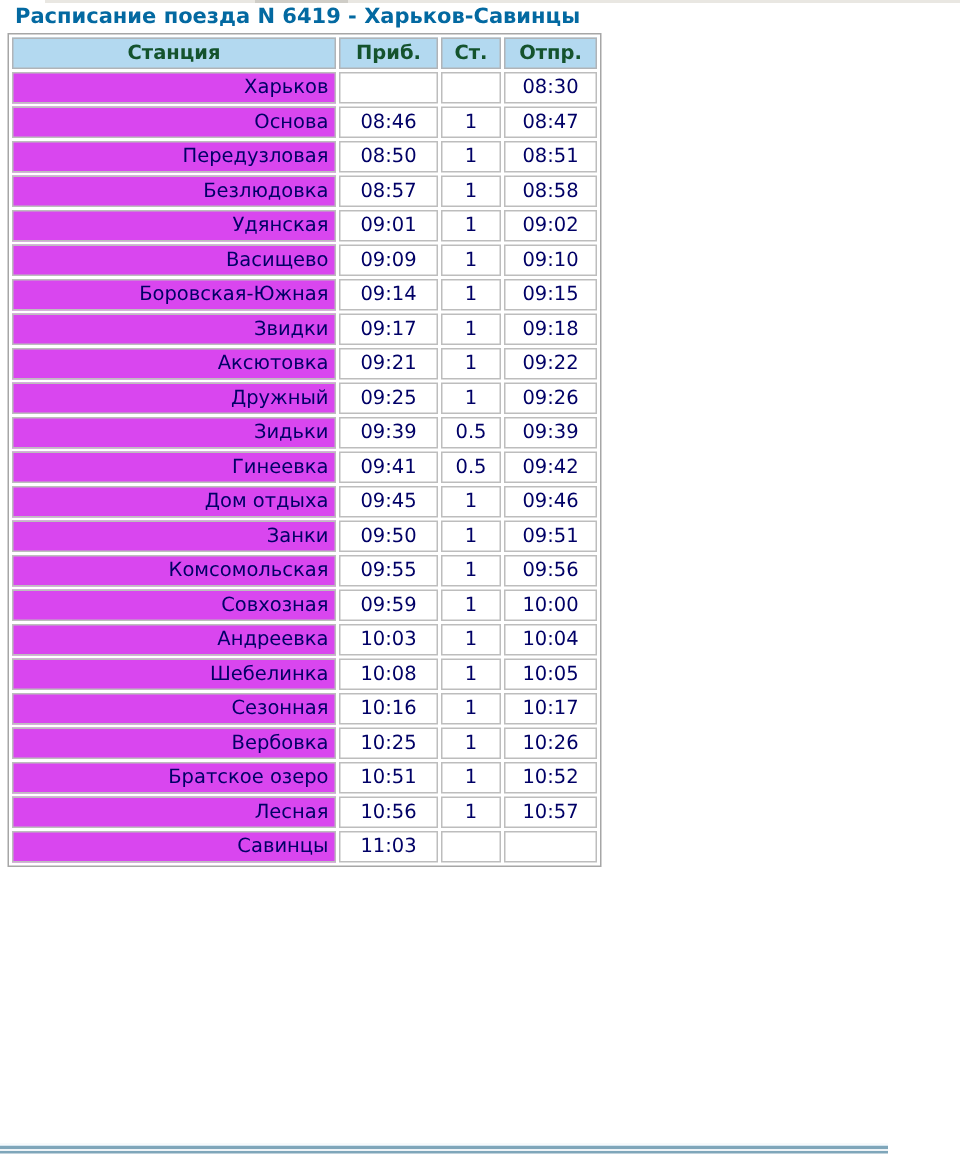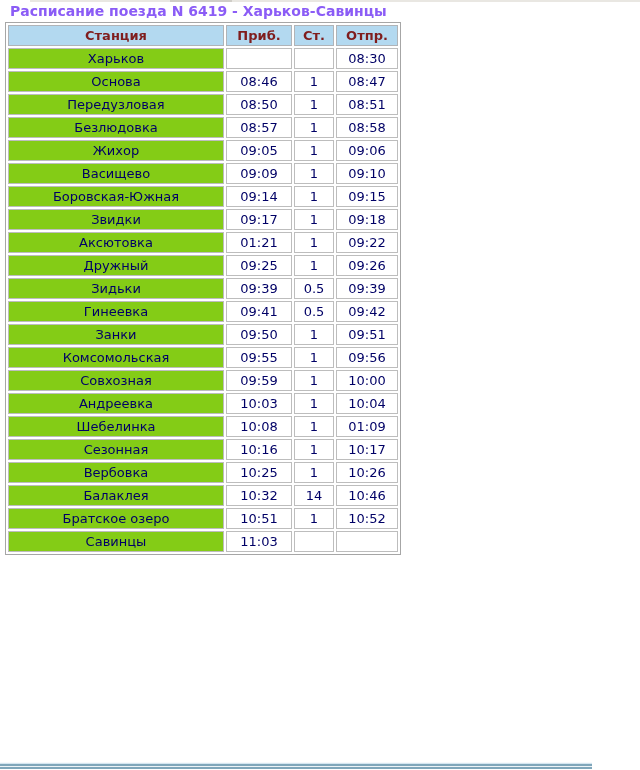--- a/index.html
+++ b/index.html
@@ -28,54 +28,54 @@
     left: 140px;
     width: 62px;
     height: 2px;
     background: #cfcdc7;
   }
   .page-title {
     margin: 3px 0 3px 10px;
     font-size: 14px;
     line-height: 16px;
     font-weight: bold;
-    color: #8b5cf6;
+    color: #0369a1;
   }
   table.timetable {
     margin-left: 5px;
     border-collapse: separate;
     border-spacing: 2px;
     border: 1px solid #a6a6a6;
     background: #ffffff;
     table-layout: fixed;
   }
   table.timetable th {
     background: #b3d9f0;
-    color: #7f1d1d;
+    color: #14532d;
     font-weight: bold;
     font-size: 13px;
     border: 1px solid #b0b4b8;
     height: 19px;
     padding: 0 4px;
     text-align: center;
     overflow: hidden;
     white-space: nowrap;
   }
   table.timetable td {
     font-size: 13px;
     color: #000066;
     border: 1px solid #bdbdbd;
     height: 19px;
     padding: 0 4px;
     overflow: hidden;
     white-space: nowrap;
   }
   td.td-station {
-    background: #84cc16;
-    text-align: center;
+    background: #d946ef;
+    text-align: right;
   }
   td.td-time, td.td-stop {
     background: #ffffff;
     text-align: center;
   }
   .bottom-bar {
     position: absolute;
     left: 0;
     top: 762px;
     width: 592px;
@@ -134,24 +134,24 @@
         <td class="td-stop">1</td>
         <td class="td-time">08:51</td>
       </tr>
       <tr>
         <td class="td-station">Безлюдовка</td>
         <td class="td-time">08:57</td>
         <td class="td-stop">1</td>
         <td class="td-time">08:58</td>
       </tr>
       <tr>
-        <td class="td-station">Жихор</td>
-        <td class="td-time">09:05</td>
-        <td class="td-stop">1</td>
-        <td class="td-time">09:06</td>
+        <td class="td-station">Удянская</td>
+        <td class="td-time">09:01</td>
+        <td class="td-stop">1</td>
+        <td class="td-time">09:02</td>
       </tr>
       <tr>
         <td class="td-station">Васищево</td>
         <td class="td-time">09:09</td>
         <td class="td-stop">1</td>
         <td class="td-time">09:10</td>
       </tr>
       <tr>
         <td class="td-station">Боровская-Южная</td>
         <td class="td-time">09:14</td>
@@ -159,21 +159,21 @@
         <td class="td-time">09:15</td>
       </tr>
       <tr>
         <td class="td-station">Звидки</td>
         <td class="td-time">09:17</td>
         <td class="td-stop">1</td>
         <td class="td-time">09:18</td>
       </tr>
       <tr>
         <td class="td-station">Аксютовка</td>
-        <td class="td-time">01:21</td>
+        <td class="td-time">09:21</td>
         <td class="td-stop">1</td>
         <td class="td-time">09:22</td>
       </tr>
       <tr>
         <td class="td-station">Дружный</td>
         <td class="td-time">09:25</td>
         <td class="td-stop">1</td>
         <td class="td-time">09:26</td>
       </tr>
       <tr>
@@ -182,20 +182,26 @@
         <td class="td-stop">0.5</td>
         <td class="td-time">09:39</td>
       </tr>
       <tr>
         <td class="td-station">Гинеевка</td>
         <td class="td-time">09:41</td>
         <td class="td-stop">0.5</td>
         <td class="td-time">09:42</td>
       </tr>
       <tr>
+        <td class="td-station">Дом отдыха</td>
+        <td class="td-time">09:45</td>
+        <td class="td-stop">1</td>
+        <td class="td-time">09:46</td>
+      </tr>
+      <tr>
         <td class="td-station">Занки</td>
         <td class="td-time">09:50</td>
         <td class="td-stop">1</td>
         <td class="td-time">09:51</td>
       </tr>
       <tr>
         <td class="td-station">Комсомольская</td>
         <td class="td-time">09:55</td>
         <td class="td-stop">1</td>
         <td class="td-time">09:56</td>
@@ -209,45 +215,45 @@
       <tr>
         <td class="td-station">Андреевка</td>
         <td class="td-time">10:03</td>
         <td class="td-stop">1</td>
         <td class="td-time">10:04</td>
       </tr>
       <tr>
         <td class="td-station">Шебелинка</td>
         <td class="td-time">10:08</td>
         <td class="td-stop">1</td>
-        <td class="td-time">01:09</td>
+        <td class="td-time">10:05</td>
       </tr>
       <tr>
         <td class="td-station">Сезонная</td>
         <td class="td-time">10:16</td>
         <td class="td-stop">1</td>
         <td class="td-time">10:17</td>
       </tr>
       <tr>
         <td class="td-station">Вербовка</td>
         <td class="td-time">10:25</td>
         <td class="td-stop">1</td>
         <td class="td-time">10:26</td>
       </tr>
       <tr>
-        <td class="td-station">Балаклея</td>
-        <td class="td-time">10:32</td>
-        <td class="td-stop">14</td>
-        <td class="td-time">10:46</td>
-      </tr>
-      <tr>
         <td class="td-station">Братское озеро</td>
         <td class="td-time">10:51</td>
         <td class="td-stop">1</td>
         <td class="td-time">10:52</td>
+      </tr>
+      <tr>
+        <td class="td-station">Лесная</td>
+        <td class="td-time">10:56</td>
+        <td class="td-stop">1</td>
+        <td class="td-time">10:57</td>
       </tr>
       <tr>
         <td class="td-station">Савинцы</td>
         <td class="td-time">11:03</td>
         <td class="td-stop"></td>
         <td class="td-time"></td>
       </tr>
     </tbody>
 </table>
 

